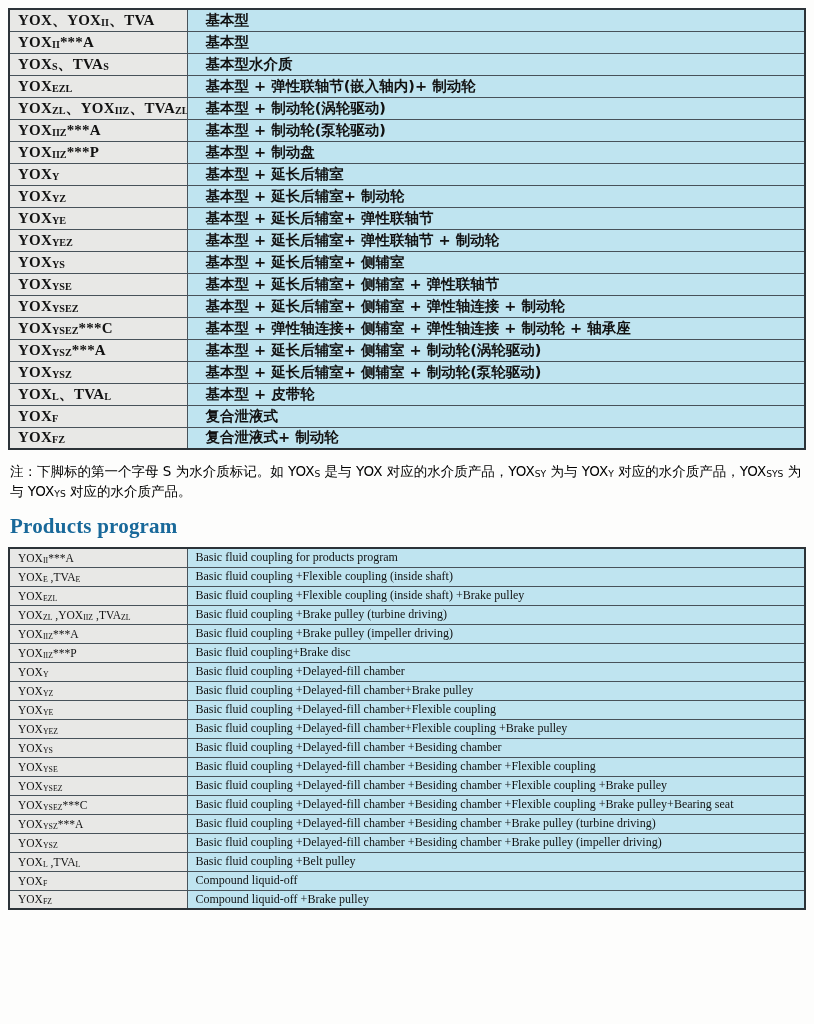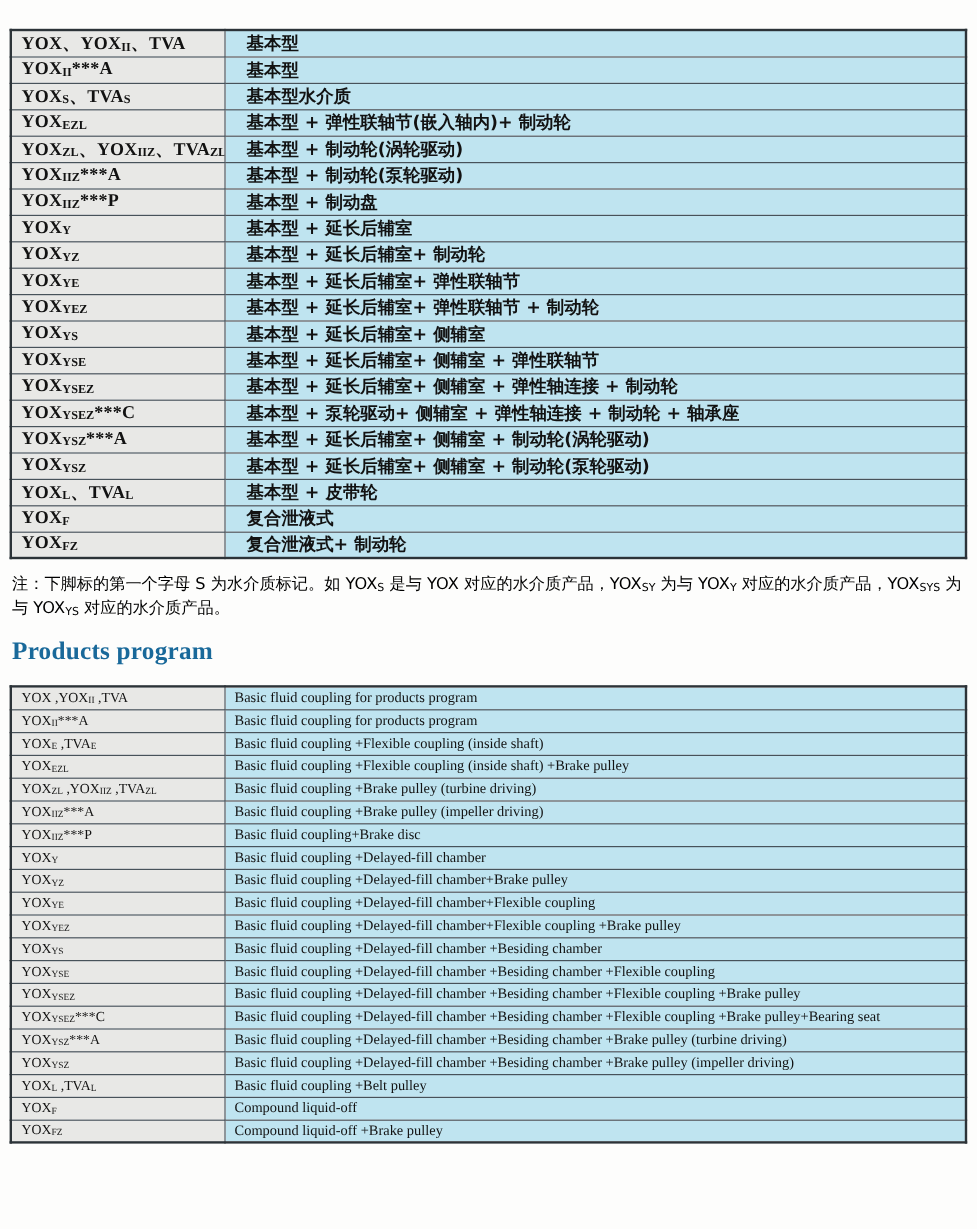--- a/index.html
+++ b/index.html
@@ -6,21 +6,20 @@
   body{
     width:814px;height:1024px;background:#fdfdfc;
     font-family:"Liberation Sans",sans-serif;color:#121212;
     overflow:hidden;
   }
   .page{padding:8px 8px 0 8px;box-sizing:border-box;}
 
   table.tbl{
     width:798px;border-collapse:collapse;table-layout:fixed;
     border:2px solid #2c3338;
-    margin-top:16px;
   }
   table.tbl td{
     border:1px solid #47525a;
     padding:0 8px;vertical-align:middle;
     overflow:hidden;white-space:nowrap;
   }
   td.model{background:#e8e8e6;}
   td.desc{background:#bfe4f0;}
 
   
@@ -138,21 +137,21 @@
           <td class="desc">基本型 + 延长后辅室+ 侧辅室 + 弹性联轴节</td>
         </tr>
 
         <tr>
           <td class="model">YOX<sub>YSEZ</sub></td>
           <td class="desc">基本型 + 延长后辅室+ 侧辅室 + 弹性轴连接 + 制动轮</td>
         </tr>
 
         <tr>
           <td class="model">YOX<sub>YSEZ</sub>***C</td>
-          <td class="desc">基本型 + 泵轮驱动+ 侧辅室 + 弹性轴连接 + 制动轮 + 轴承座</td>
+          <td class="desc">基本型 + 弹性轴连接+ 侧辅室 + 弹性轴连接 + 制动轮 + 轴承座</td>
         </tr>
 
         <tr>
           <td class="model">YOX<sub>YSZ</sub>***A</td>
           <td class="desc">基本型 + 延长后辅室+ 侧辅室 + 制动轮(涡轮驱动)</td>
         </tr>
 
         <tr>
           <td class="model">YOX<sub>YSZ</sub></td>
           <td class="desc">基本型 + 延长后辅室+ 侧辅室 + 制动轮(泵轮驱动)</td>
@@ -179,24 +178,20 @@
 
   <h2 class="section-heading">Products program</h2>
 
   <table class="tbl tbl-en">
     <colgroup>
         <col class="col-model">
         <col>
       </colgroup>
     <tbody>
 
-        <tr>
-          <td class="model">YOX ,YOX<sub>II</sub> ,TVA</td>
-          <td class="desc">Basic fluid coupling for products program</td>
-        </tr>
 
         <tr>
           <td class="model">YOX<sub>II</sub>***A</td>
           <td class="desc">Basic fluid coupling for products program</td>
         </tr>
 
 
         <tr>
           <td class="model">YOX<sub>E</sub> ,TVA<sub>E</sub></td>
           <td class="desc">Basic fluid coupling +Flexible coupling (inside shaft)</td>

